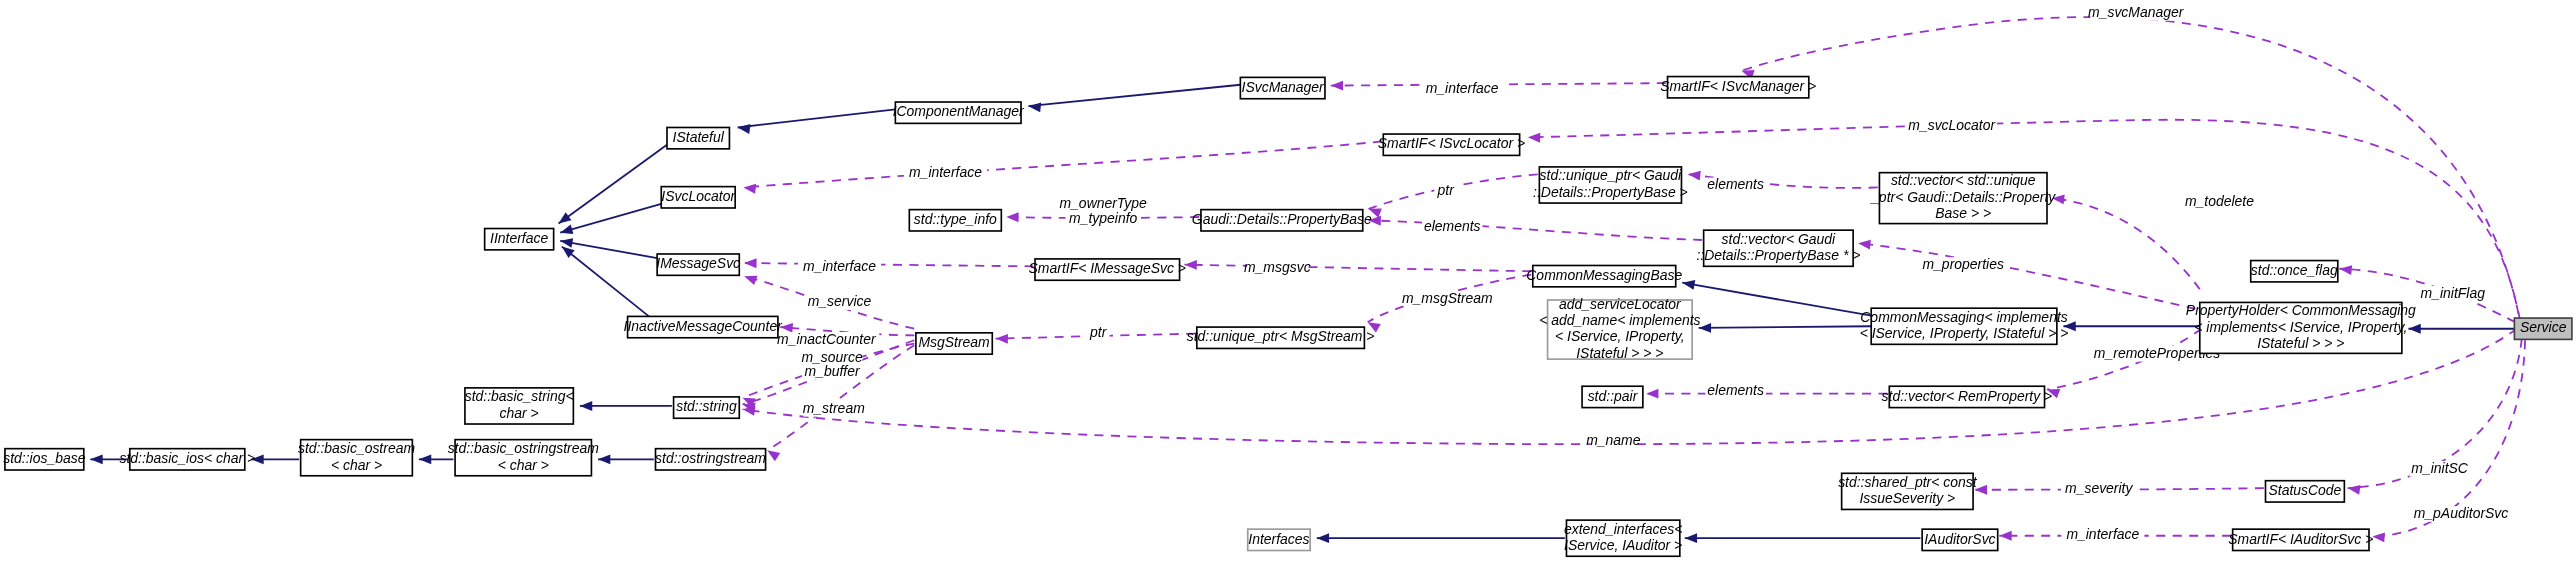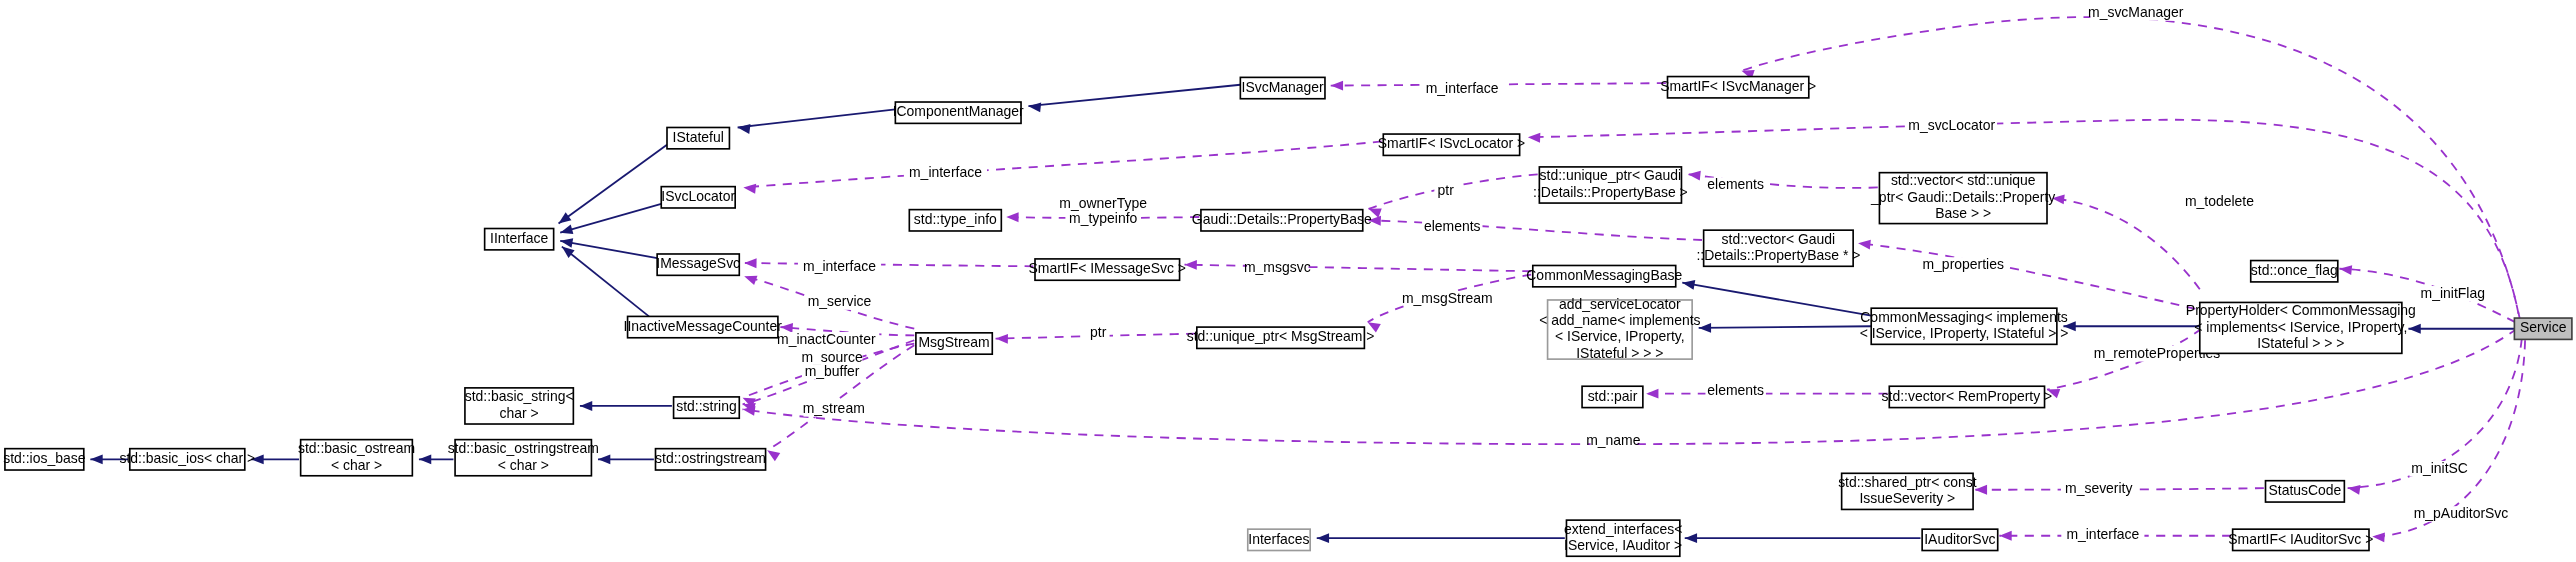--- a/index.html
+++ b/index.html
@@ -7,20 +7,21 @@
     padding: 0;
     background: #ffffff;
   }
   #diagram-root {
     position: relative;
     width: 2576px;
     height: 563px;
     background: #ffffff;
     font-family: "Liberation Sans", sans-serif;
     overflow: hidden;
+    font-style: italic;
   }
   svg#graph {
     position: absolute;
     left: 0;
     top: 0;
     width: 2576px;
     height: 563px;
     display: block;
   }
   .node-box {

